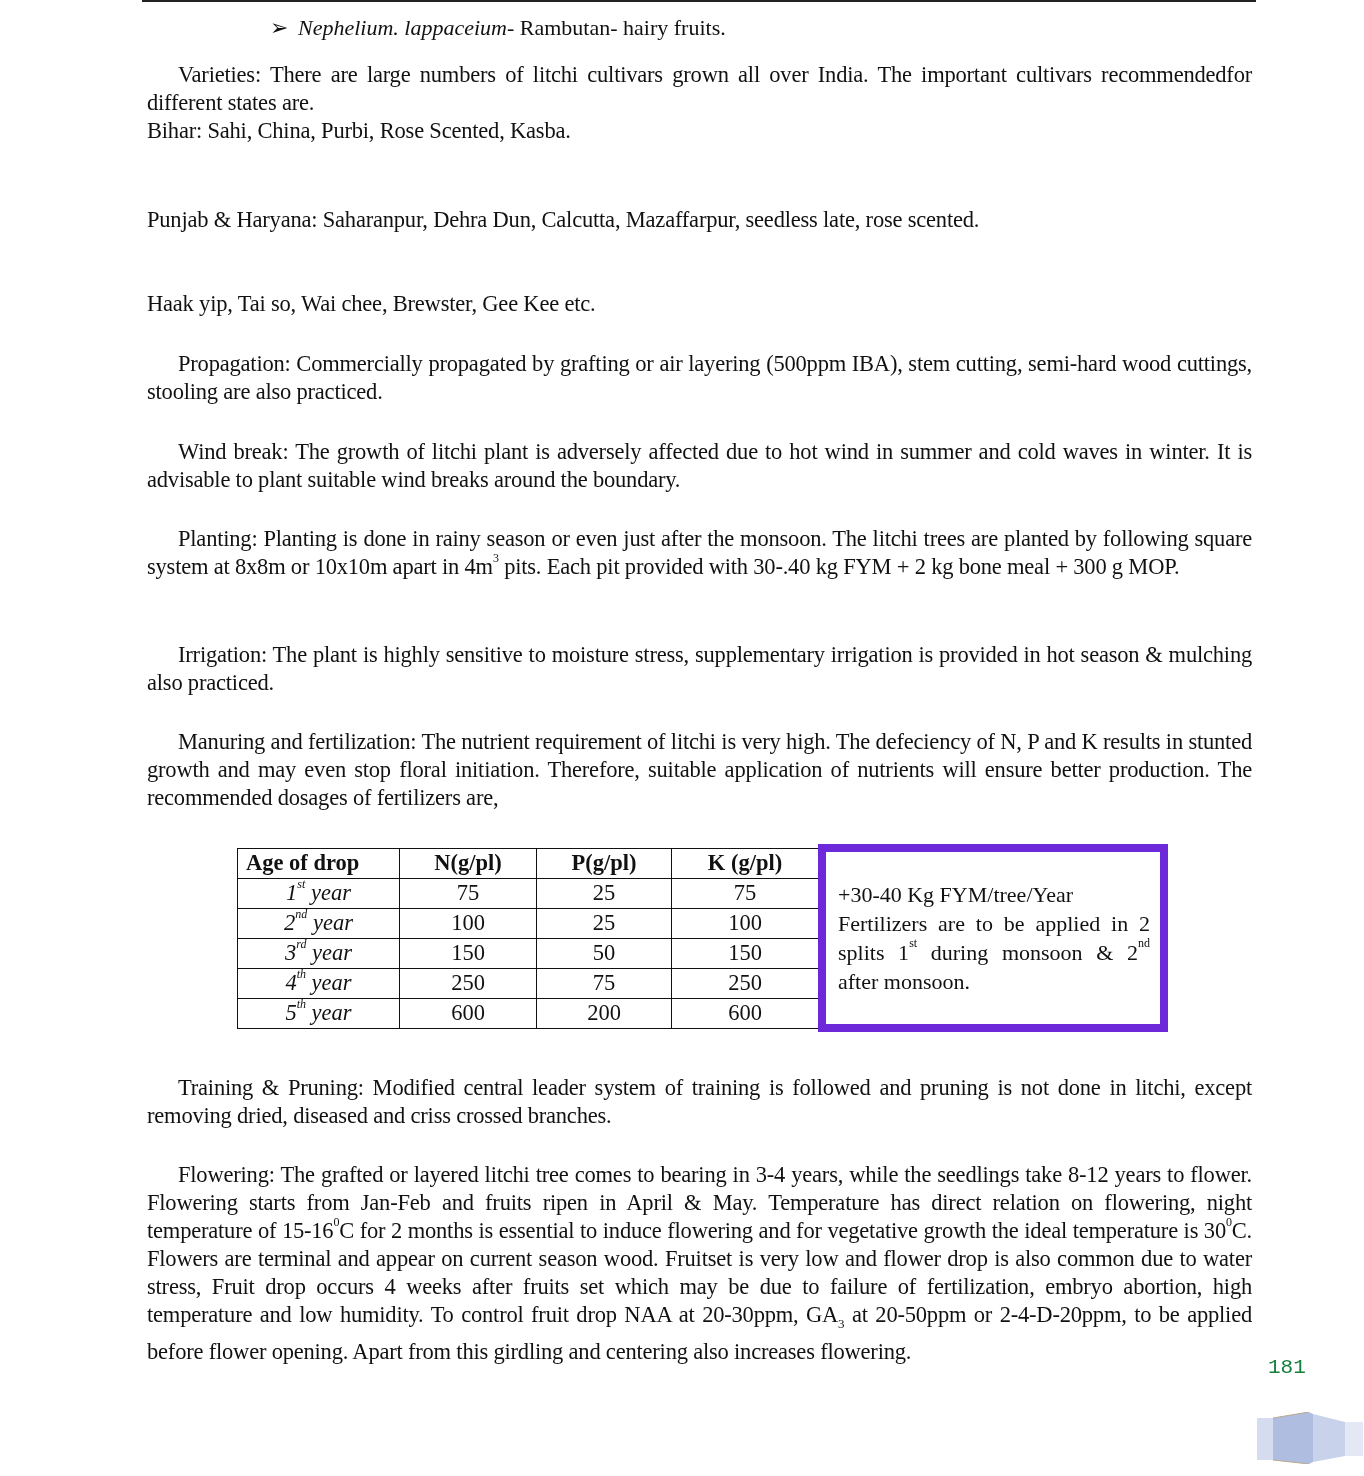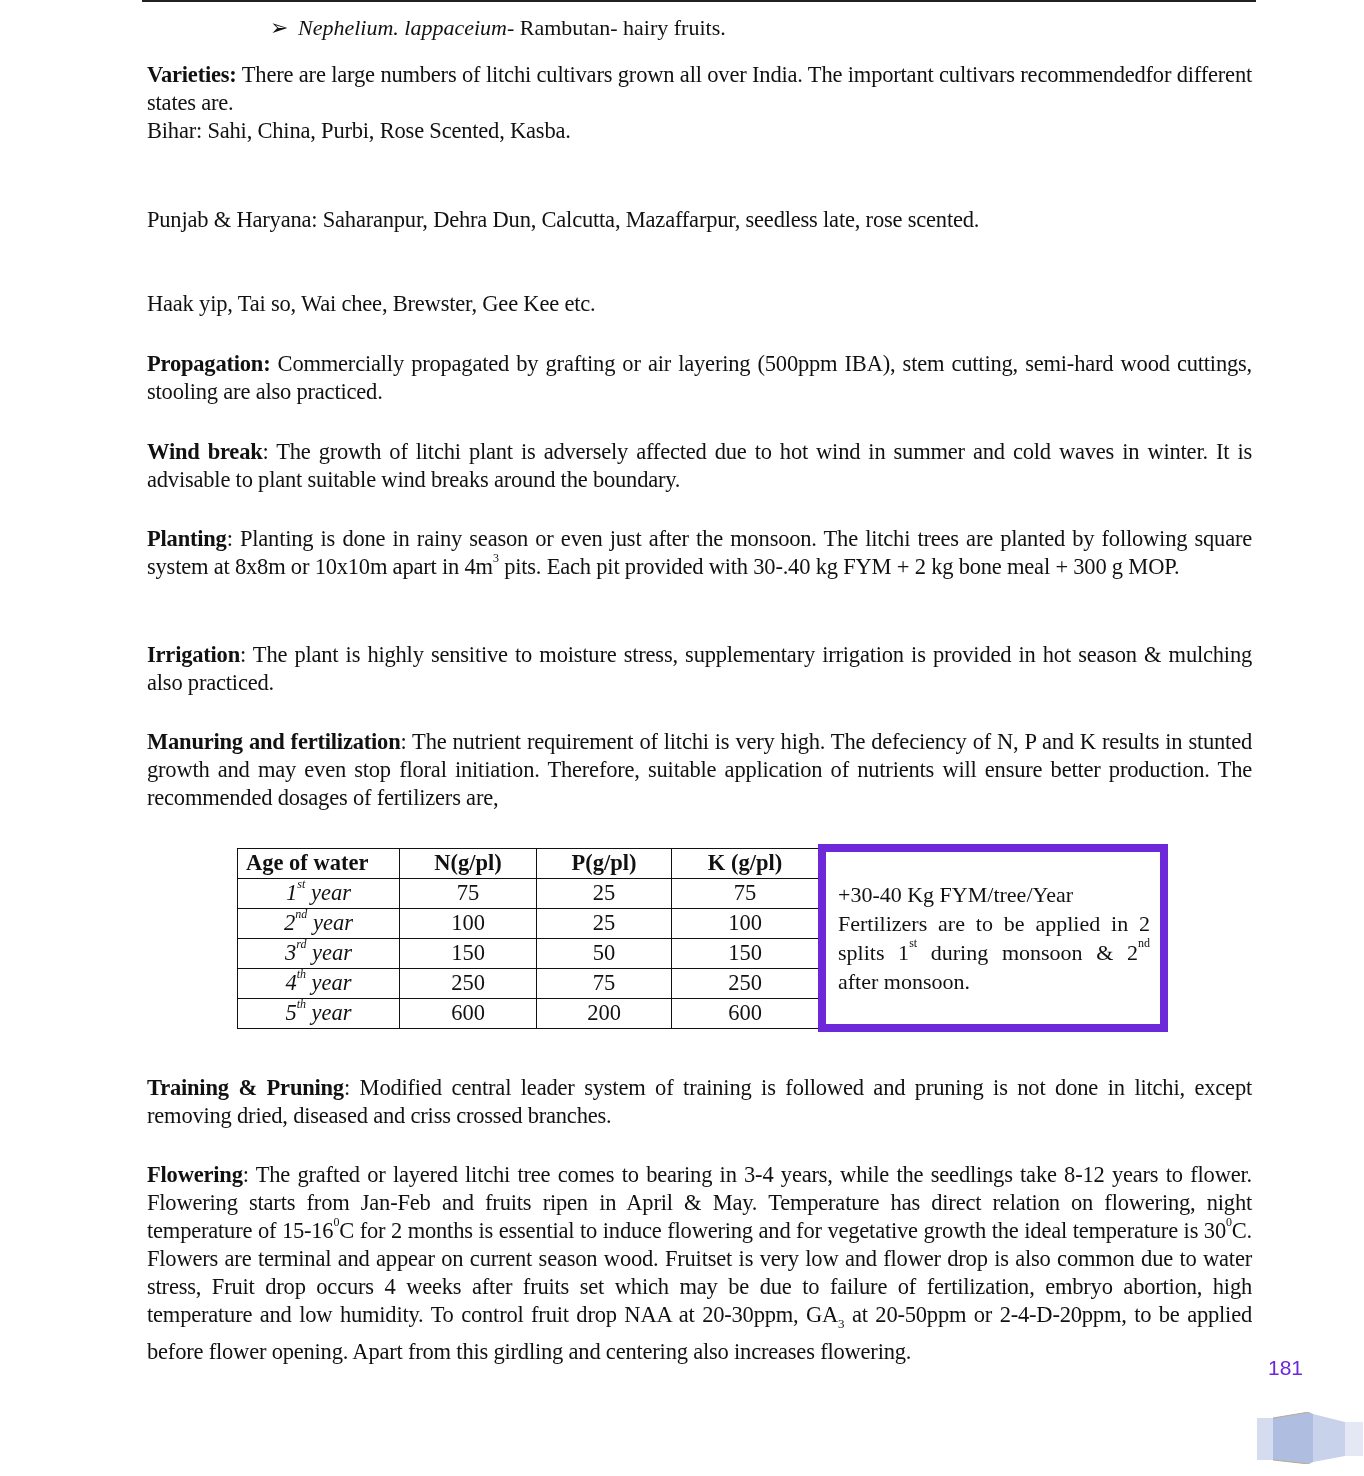--- a/index.html
+++ b/index.html
@@ -1,37 +1,37 @@
 <!DOCTYPE html>
 <html><head>
 <meta charset="utf-8">
 <style>
   html, body { margin:0; padding:0; background:#ffffff; }
   body { width:1364px; height:1476px; position:relative; overflow:hidden;
          font-family:"Liberation Serif","DejaVu Serif",serif; color:#111; }
   .top-rule { position:absolute; left:142px; top:0; width:1114px; height:2px; background:#222; }
   .para { position:absolute; left:147px; width:1105px; font-size:22.5px; line-height:28px;
           text-align:justify; letter-spacing:-0.2px; }
-  .para b { font-weight:bold; }
+  .para b { font-weight:normal;margin-left:31px; }
   .bullet { position:absolute; left:270px; top:3px; font-size:22px;margin-top:12px; }
   .bullet .arrow { display:inline-block; width:28px; }
   .bullet i { font-style:italic; }
   table.fert { position:absolute; left:237px; top:844px; border-collapse:collapse; font-size:22.5px; }
   table.fert td, table.fert th { border:1.5px solid #111; padding:0 8px; height:29px; line-height:28px; }
   table.fert th { font-weight:bold; text-align:center; }
   table.fert th.age { text-align:left; width:145px; }
   table.fert td.age { text-align:center;font-style:italic; }
   table.fert td.num { text-align:center; }
   table.fert .c1 { width:120px; } table.fert .c2 { width:118px; } table.fert .c3 { width:130px; }
   table.fert td.note { width:312px; vertical-align:middle; padding:10px 10px 10px 12px;
                        font-size:22px; line-height:29px; border:8px solid #6d28d9; text-align:justify; }
   sup { font-size:12px; vertical-align:top; line-height:10px; }
   sub { font-size:13px; }
-  .page-no { position:absolute; left:1268px; top:1356px; font-family:Liberation Sans, sans-serif;
-             font-size:21px; color:#6d28d9; }
+  .page-no { position:absolute; left:1268px; top:1356px; font-family:Liberation Mono, monospace;
+             font-size:21px; color:#15803d; }
   .page-deco { position:absolute; left:1257px; top:1412px; width:106px; height:52px; }
 </style>
 </head>
 <body>
 
 <div class="top-rule"></div>
 
 <div class="bullet">
   <span class="arrow">➢</span><i>Nephelium. lappaceium</i><span>- Rambutan- hairy fruits.</span>
 </div>
@@ -64,21 +64,21 @@
   <b>Irrigation</b><span>: The plant is highly sensitive to moisture stress, supplementary irrigation is provided in hot season &amp; mulching also practiced.</span>
 </div>
 
 <div class="para" style="top:728px;">
   <b>Manuring and fertilization</b><span>: The nutrient requirement of litchi is very high.  The defeciency of N, P and K results in stunted growth and may even stop floral initiation.  Therefore, suitable application of nutrients will ensure better production.  The recommended dosages of fertilizers are,</span>
 </div>
 
 <table class="fert">
   <tbody>
       <tr>
-    <th class="age">Age of water</th>
+    <th class="age">Age of drop</th>
     <th class="c1">N(g/pl)</th>
     <th class="c2">P(g/pl)</th>
     <th class="c3">K (g/pl)</th>
     <td class="note" rowspan="6">
       <span>+30-40 Kg FYM/tree/Year</span><br>
       <span>Fertilizers are to be applied in 2 splits 1</span><sup>st</sup><span> during monsoon &amp; 2</span><sup>nd</sup><span> after monsoon.</span>
     </td>
   </tr>
   <tr>
     <td class="age"><span>1</span><sup>st</sup><span> year</span></td>

